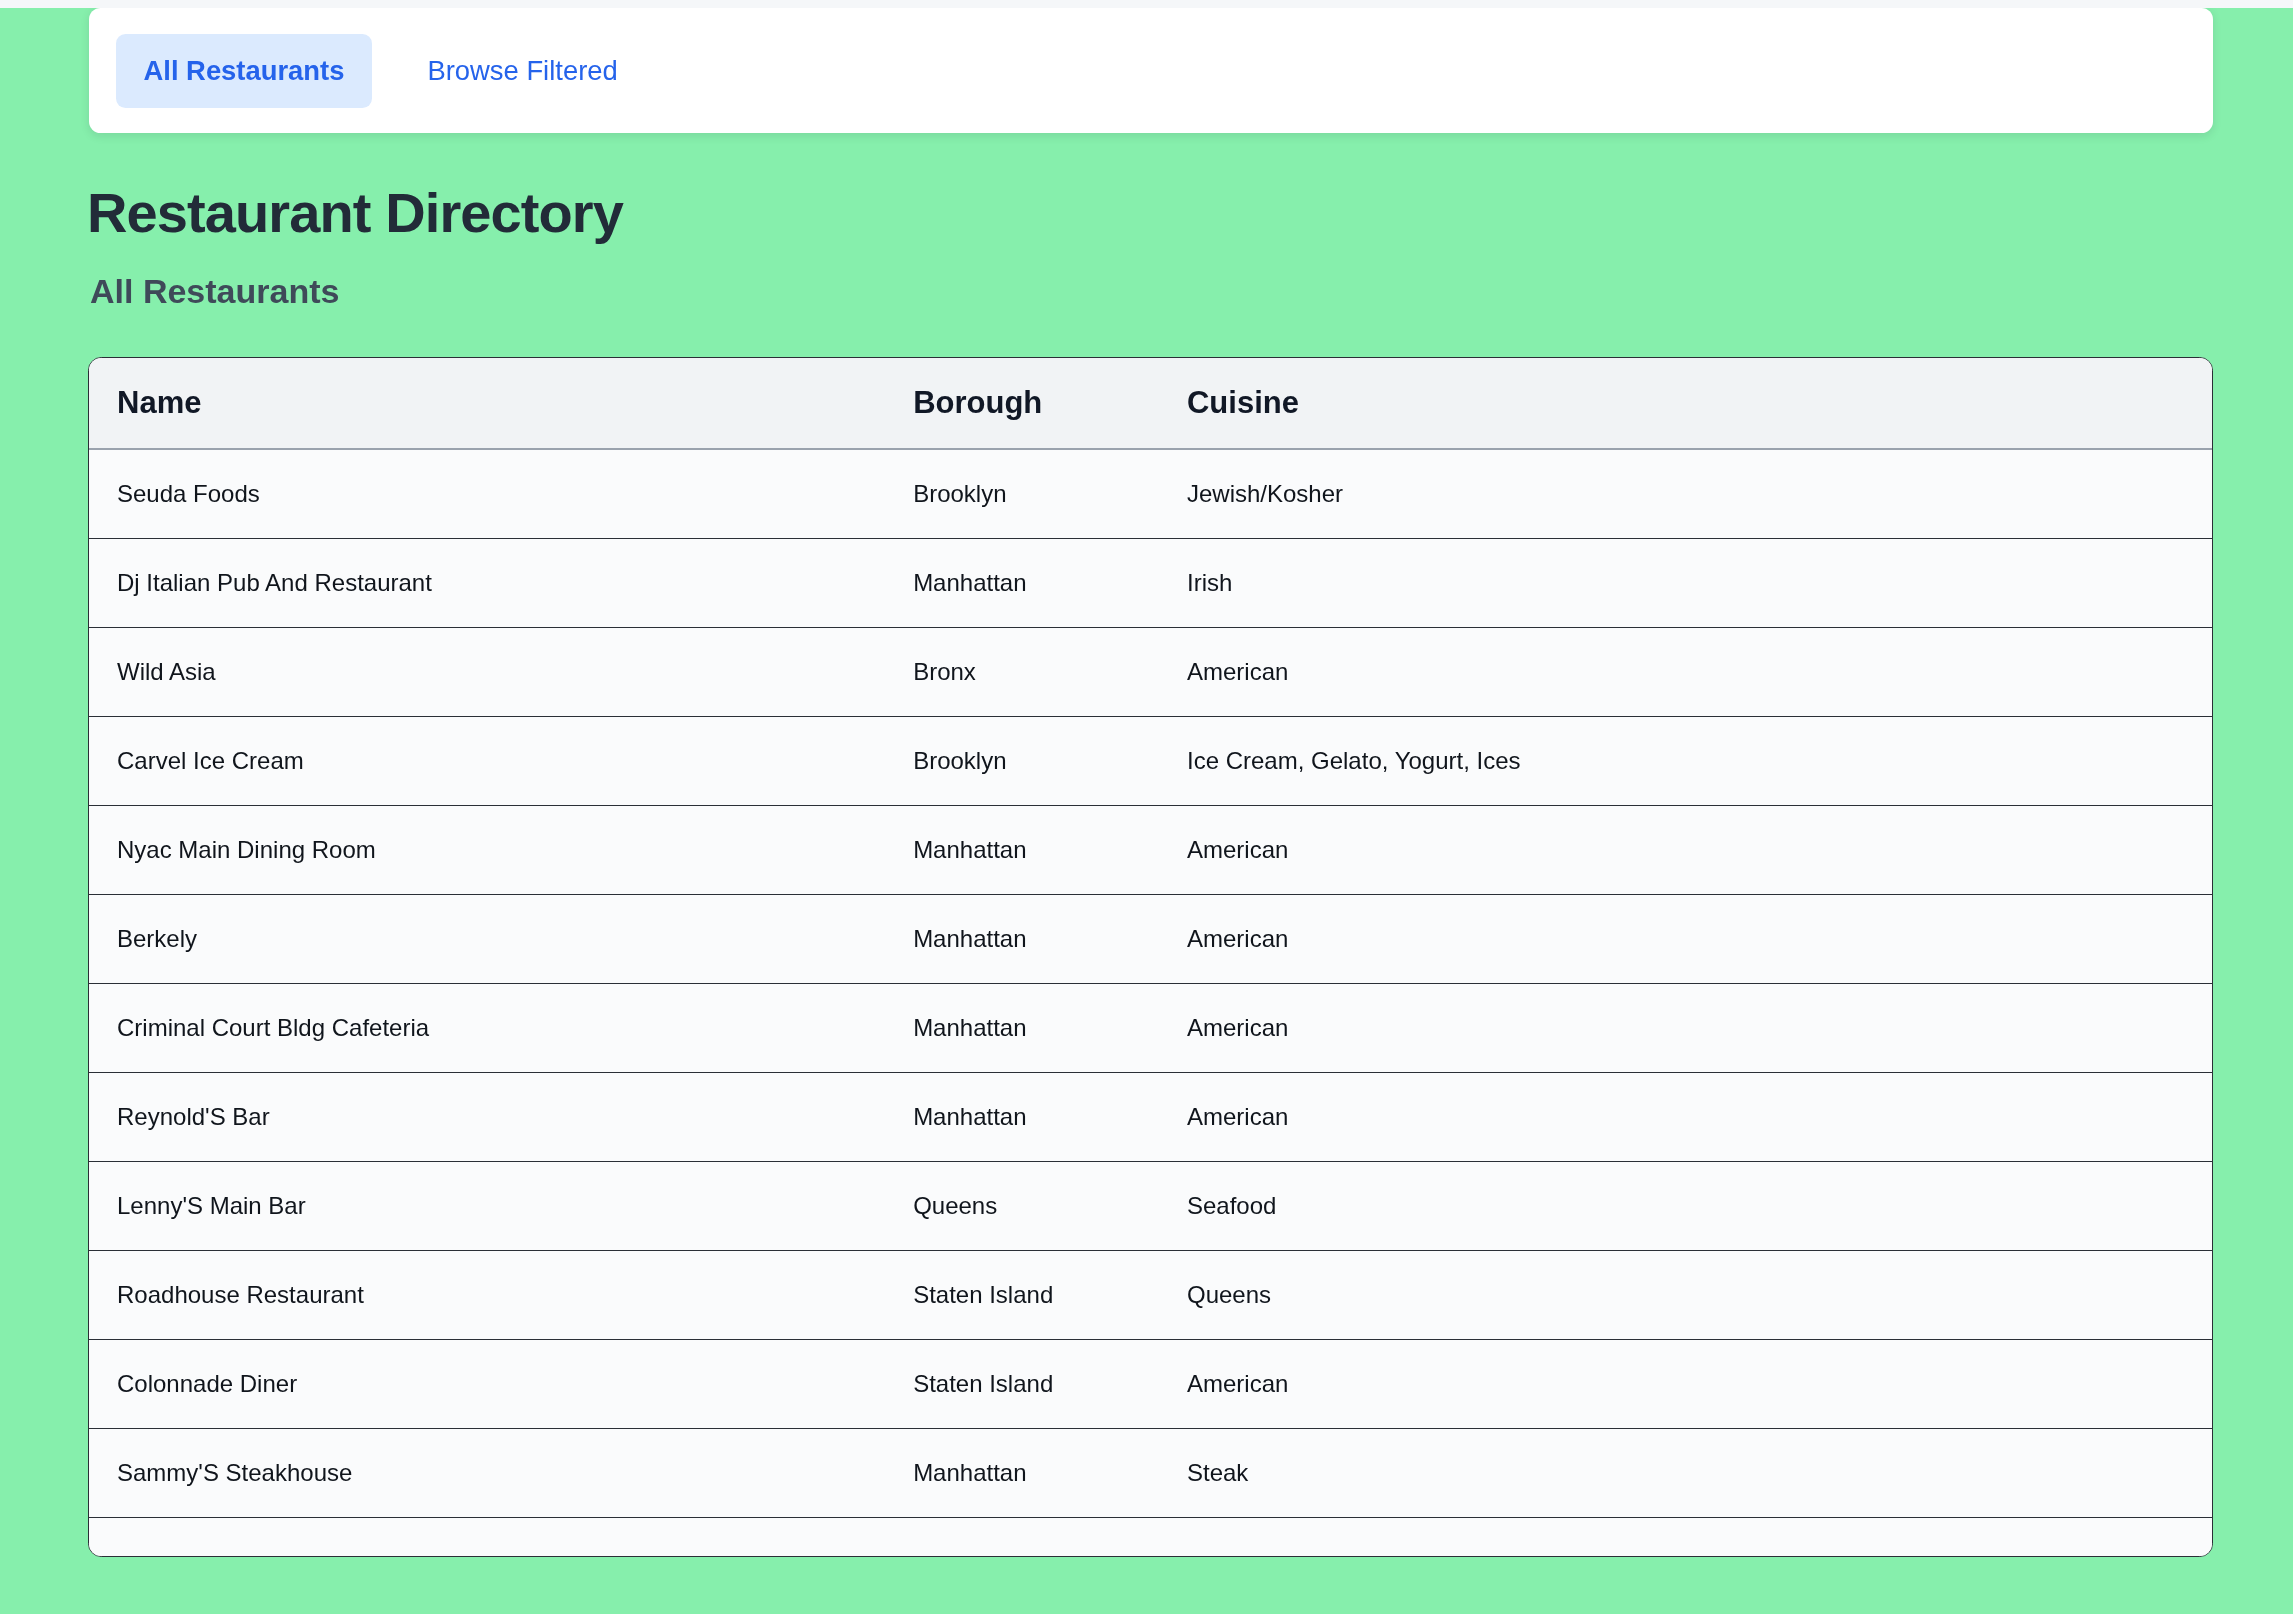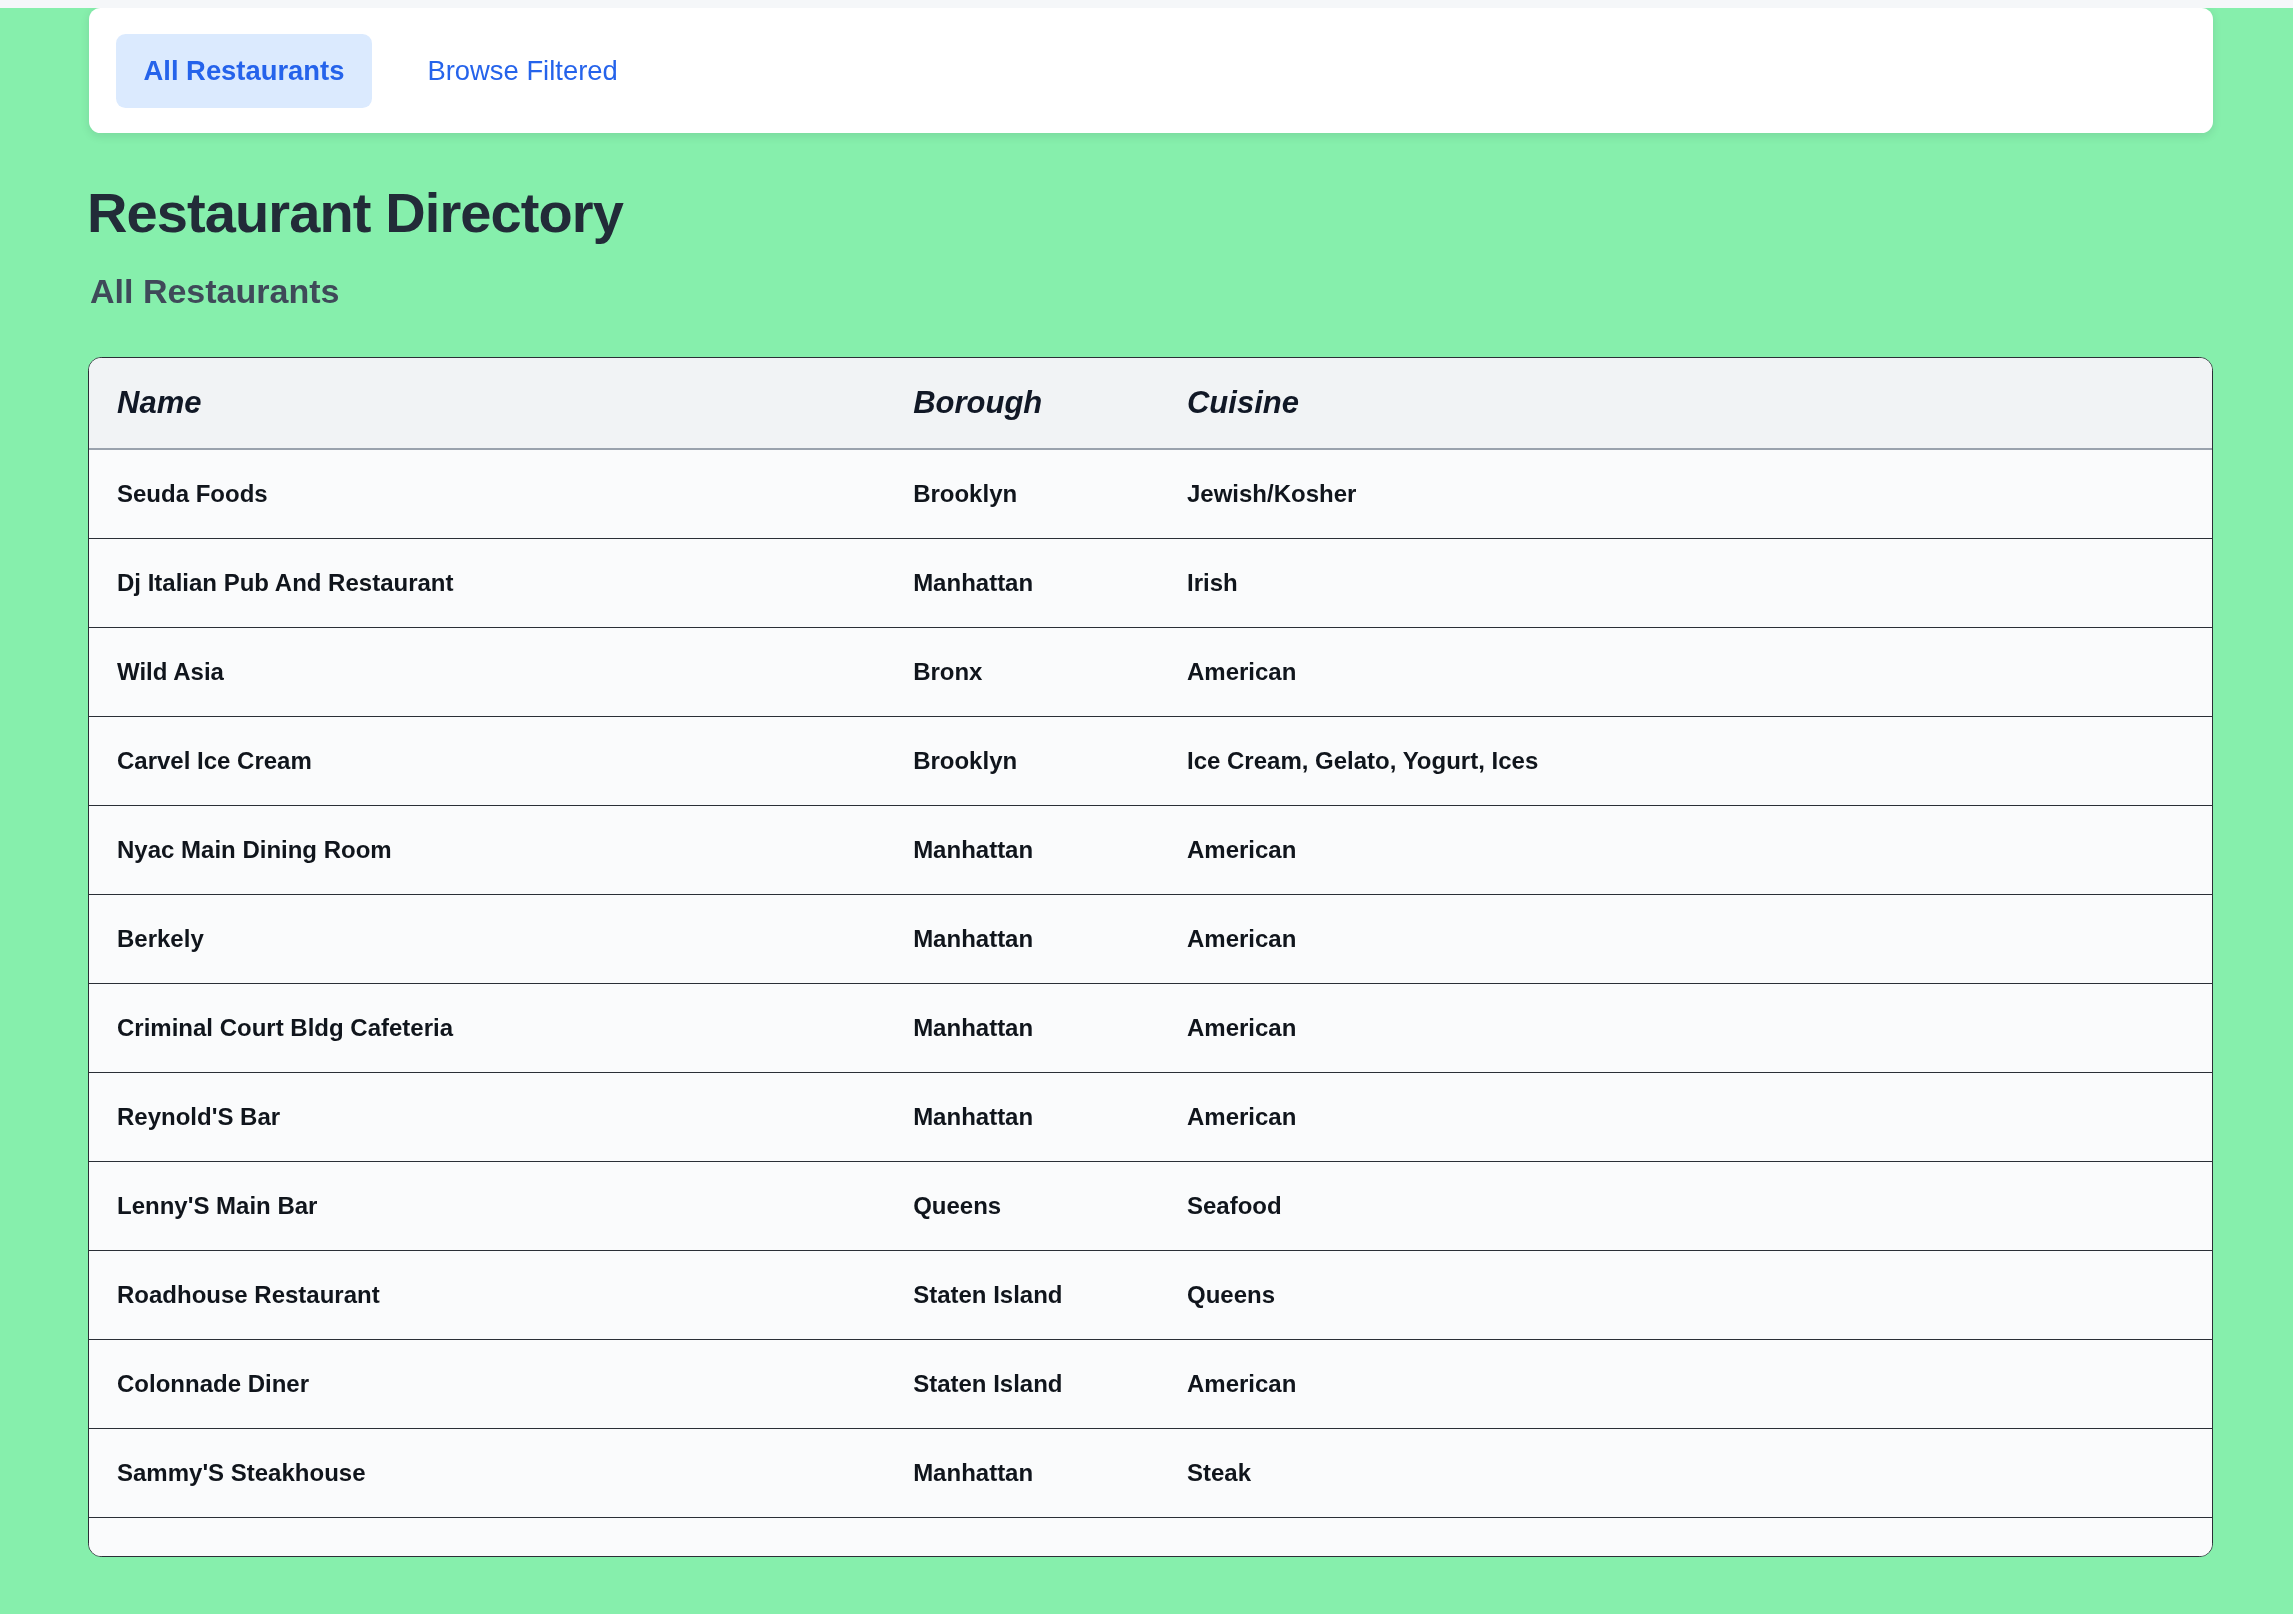--- a/index.html
+++ b/index.html
@@ -95,31 +95,30 @@
   table.directory thead th {
     height: 90px;
     background: #f1f3f5;
     border-bottom: 2.8px solid #9aa2ad;
     text-align: left;
     vertical-align: middle;
     padding: 0 0 0 28px;
     font-size: 31px;
     font-weight: bold;
     color: #111826;
-    font-style: italic;
   }
   table.directory tbody td {
     height: 88px;
     background: #fafbfc;
     border-bottom: 1.4px solid #2a2f36;
     text-align: left;
     vertical-align: middle;
     padding: 0 0 0 28px;
     font-size: 24px;
-    font-weight: bold;
+    font-weight: normal;
     color: #10151c;
     white-space: nowrap;
     overflow: hidden;
   }
   table.directory tr.partial td {
     height: 38px;
     border-bottom: none;
   }
   .col-name    { width: 37.5%; }
   .col-borough { width: 12.9%; }

